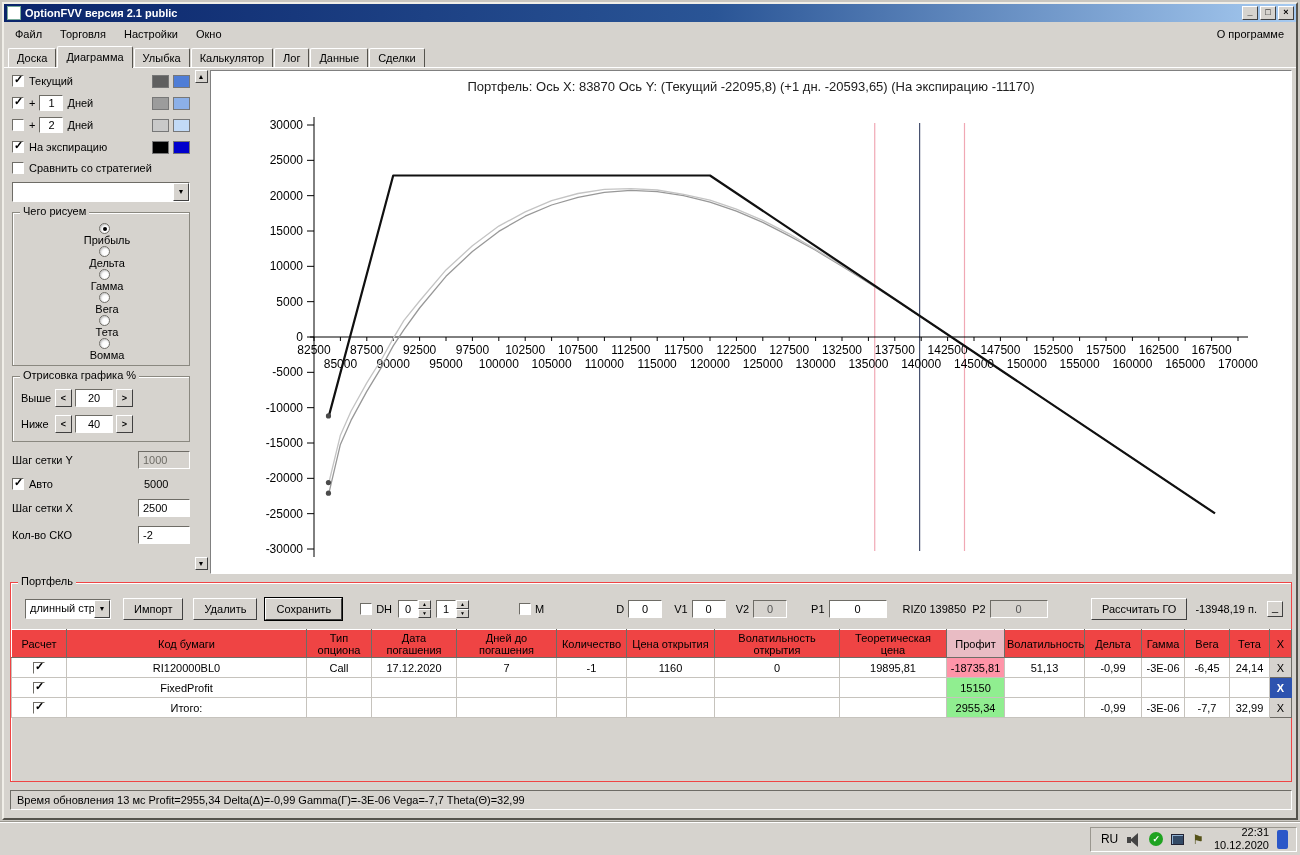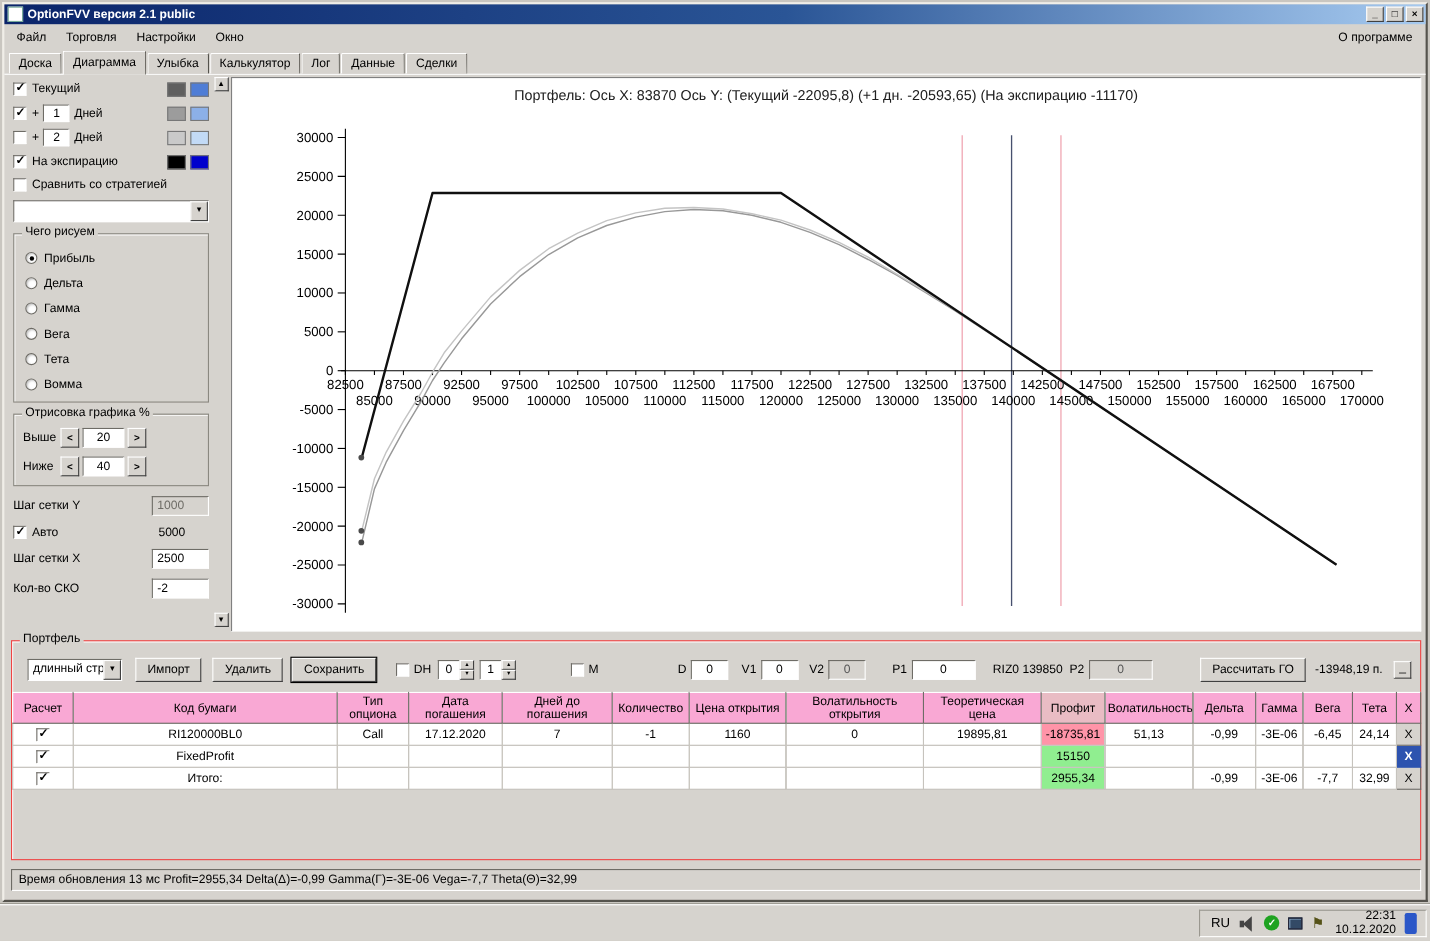--- a/index.html
+++ b/index.html
@@ -37,21 +37,21 @@
 .swpair{margin-left:auto;display:flex;}
 .sw{width:17px;height:13px;border:1px solid #777;margin-left:4px;}
 .combo{display:flex;height:20px;border:1px solid;border-color:#6e6c66 #fff #fff #6e6c66;background:#fff;}
 .combo .cval{flex:1;padding:2px 4px;white-space:nowrap;overflow:hidden;}
 .combo .cbtn{width:16px;background:#d6d3ce;border:1px solid;border-color:#fff #404040 #404040 #fff;
   font-size:7px;text-align:center;line-height:16px;flex:none;}
 .sb-combo{margin:4px 2px 2px 2px;}
 .groupbox{border:1px solid #8a8880;box-shadow:inset 1px 1px 0 #fff;position:relative;margin:10px 2px 0 2px;}
 .gb-legend{position:absolute;top:-8px;left:7px;background:#d6d3ce;padding:0 3px;white-space:nowrap;}
 .gb-pad{padding:10px 4px 4px 4px;}
-.radiorow{display:flex;align-items:center;height:23px;padding-left:6px;}
+.radiorow{display:flex;align-items:center;height:23px;padding-left:6px;flex-direction:column;}
 .radio{width:11px;height:11px;border-radius:50%;background:#fff;border:1px solid #6e6c66;
   box-shadow:inset 1px 1px 2px rgba(0,0,0,.25);position:relative;flex:none;}
 .radio.checked::after{content:"";position:absolute;left:3px;top:3px;width:4px;height:4px;border-radius:50%;background:#000;}
 .radiorow .rlabel{margin-left:6px;}
 .rngrow{display:flex;align-items:center;height:26px;padding:0 4px;}
 .rnglabel{width:34px;}
 .stepbtn{width:17px;height:18px;background:#d6d3ce;border:1px solid;border-color:#fff #404040 #404040 #fff;
   text-align:center;font-size:9px;line-height:16px;font-weight:bold;}
 .rngval{width:38px;height:18px;background:#fff;border:1px solid;border-color:#6e6c66 #fff #fff #6e6c66;
   text-align:center;line-height:16px;margin:0 3px;}
@@ -88,21 +88,21 @@
 .spinval{width:20px;height:18px;background:#fff;border:1px solid;border-color:#6e6c66 #fff #fff #6e6c66;
   text-align:center;line-height:16px;}
 .spinarrows{width:13px;display:flex;flex-direction:column;height:18px;}
 .spinarrows span{flex:1;background:#d6d3ce;border:1px solid;border-color:#fff #404040 #404040 #fff;
   font-size:5px;line-height:7px;text-align:center;}
 .spacer{flex:1;}
 .go-value{margin-left:8px;white-space:nowrap;}
 .morebtn{margin-left:10px;width:16px;height:16px;background:#d6d3ce;border:1px solid;border-color:#fff #404040 #404040 #fff;
   text-align:center;line-height:11px;}
 .ptable{border-collapse:collapse;table-layout:fixed;width:1280px;margin:8px auto 0;font-size:11px;}
-.ptable th{background:#f9a8d4;border:1px solid;border-color:#fff #6e6c66 #6e6c66 #fff;font-weight:normal;
+.ptable th{background:#ef4444;border:1px solid;border-color:#fff #6e6c66 #6e6c66 #fff;font-weight:normal;
   padding:1px 2px;height:28px;overflow:hidden;}
 .ptable th.profit-h{background:#e9bcc4;}
 .ptable td{background:#fff;border:1px solid #c6c3bd;text-align:center;height:20px;padding:0 2px;
   overflow:hidden;white-space:nowrap;}
 .ptable td.pgreen{background:#90ee90;}
 .ptable td.ppink{background:#ff94a8;}
 .ptable td.cbcell .cb{margin:0 auto;display:block;}
 .ptable td.xcell{background:#d6d3ce;border-color:#fff #6e6c66 #6e6c66 #fff;}
 .ptable td.xcell.xsel{background:#2d53af;color:#fff;border-color:#2d53af;font-weight:bold;}
 

